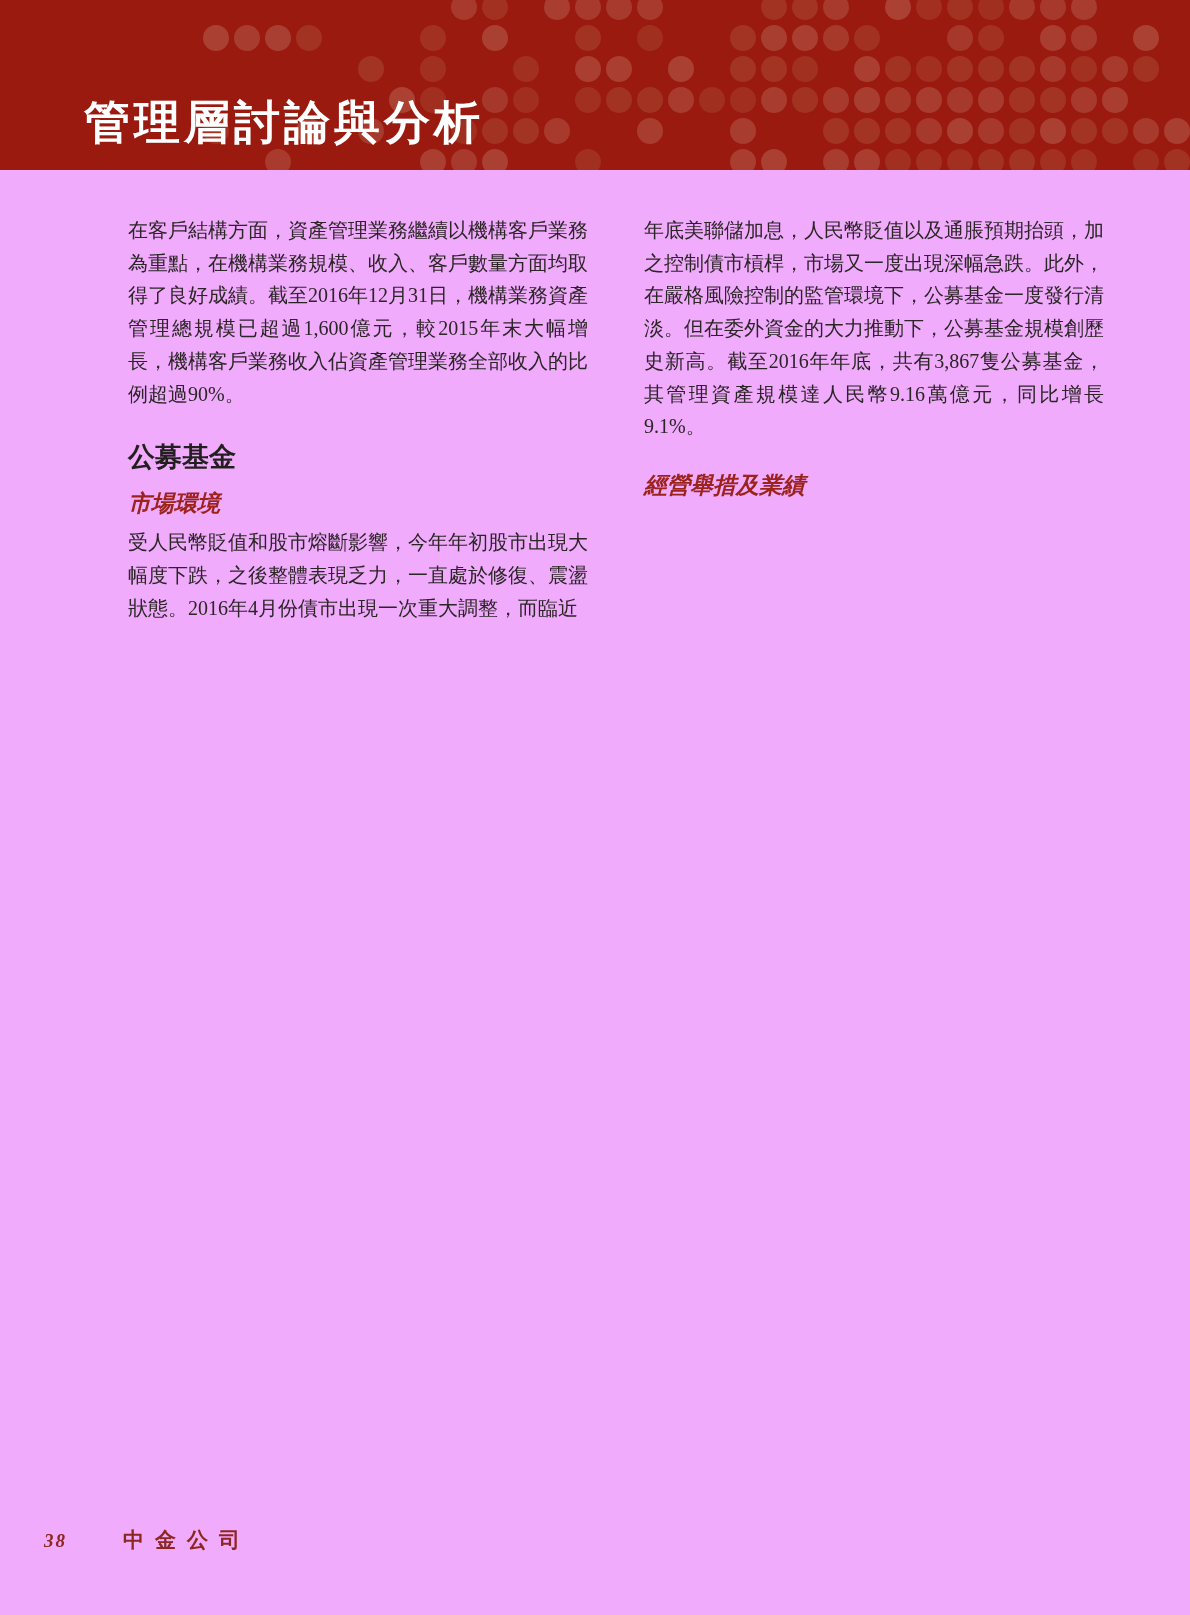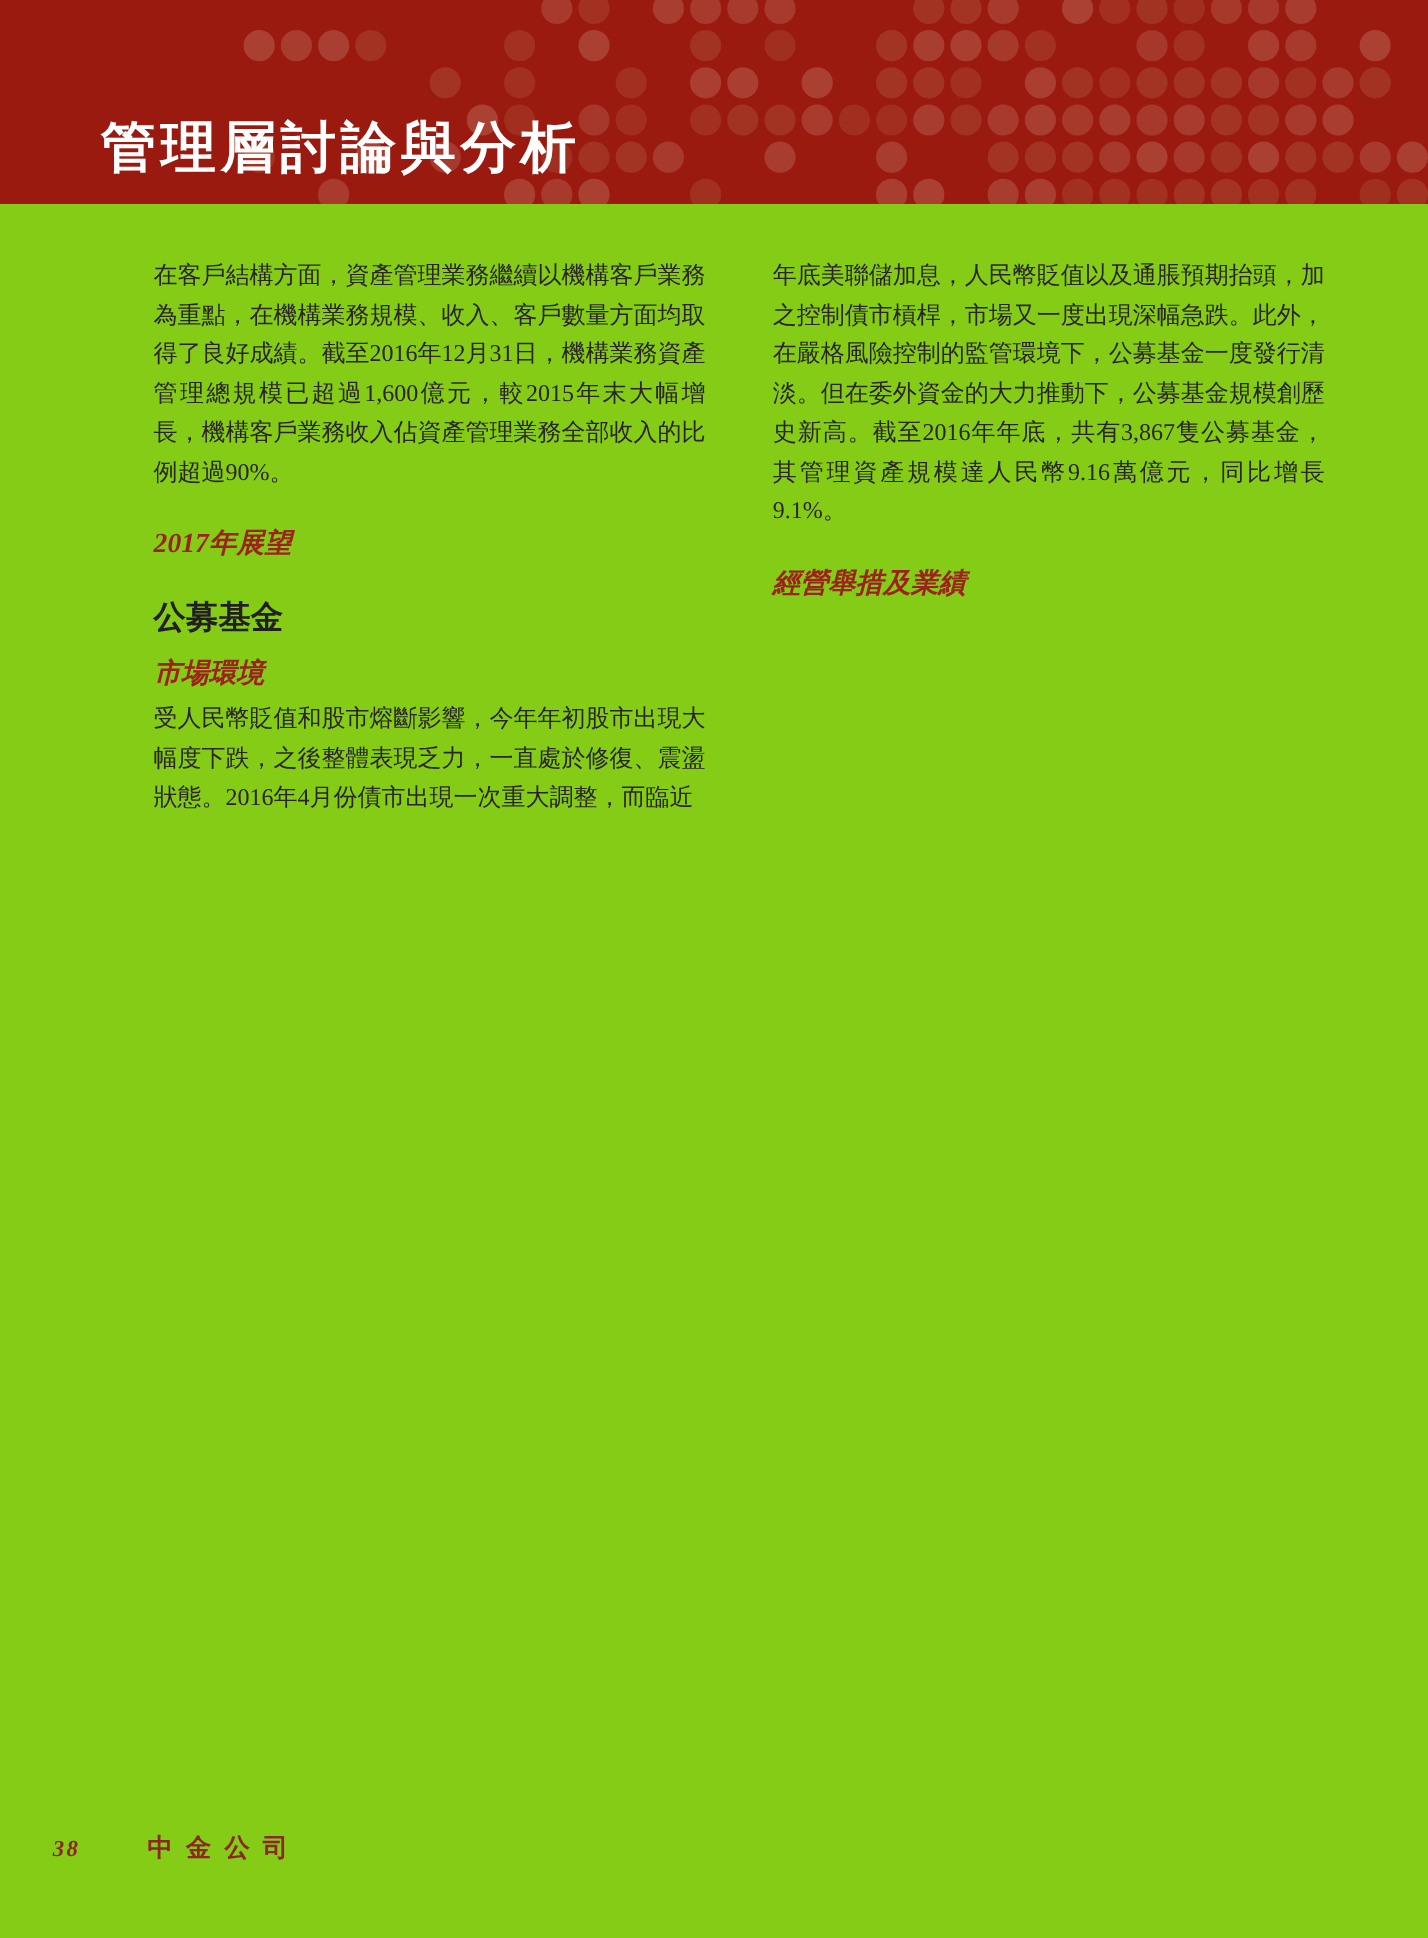--- a/index.html
+++ b/index.html
@@ -4,21 +4,21 @@
 <style>
   html, body {
     margin: 0;
     padding: 0;
     background: #ffffff;
   }
   .page {
     position: relative;
     width: 1190px;
     height: 1615px;
-    background: #84cc16;
+    background: #f0abfc;
     overflow: hidden;
     font-family: "Liberation Serif", "DejaVu Serif", serif;
   }
   
   .banner {
     position: absolute;
     top: 0; left: 0;
     width: 1190px;
     height: 170px;
     background: #9a1a10;
@@ -222,21 +222,20 @@
         <circle cx="1146" cy="162" r="13" fill="#a33524" fill-opacity="0.79"></circle>
         <circle cx="1177" cy="162" r="13" fill="#a33524" fill-opacity="0.93"></circle>
       </svg>
     <h1 class="banner-title">管理層討論與分析</h1>
   </header>
 
   <main class="content">
 
     <section class="col col-left">
       <p class="body-text">在客戶結構方面，資產管理業務繼續以機構客戶業務為重點，在機構業務規模、收入、客戶數量方面均取得了良好成績。截至2016年12月31日，機構業務資產管理總規模已超過1,600億元，較2015年末大幅增長，機構客戶業務收入佔資產管理業務全部收入的比例超過90%。</p>
-      <h2 class="red-heading">2017年展望</h2>
       <h2 class="black-heading">公募基金</h2>
       <h2 class="red-heading sub">市場環境</h2>
       <p class="body-text">受人民幣貶值和股市熔斷影響，今年年初股市出現大幅度下跌，之後整體表現乏力，一直處於修復、震盪狀態。2016年4月份債市出現一次重大調整，而臨近</p>
     </section>
 
     <section class="col col-right">
       <p class="body-text">年底美聯儲加息，人民幣貶值以及通脹預期抬頭，加之控制債市槓桿，市場又一度出現深幅急跌。此外，在嚴格風險控制的監管環境下，公募基金一度發行清淡。但在委外資金的大力推動下，公募基金規模創歷史新高。截至2016年年底，共有3,867隻公募基金，其管理資產規模達人民幣9.16萬億元，同比增長9.1%。</p>
       <h2 class="red-heading">經營舉措及業績</h2>
     </section>
 

